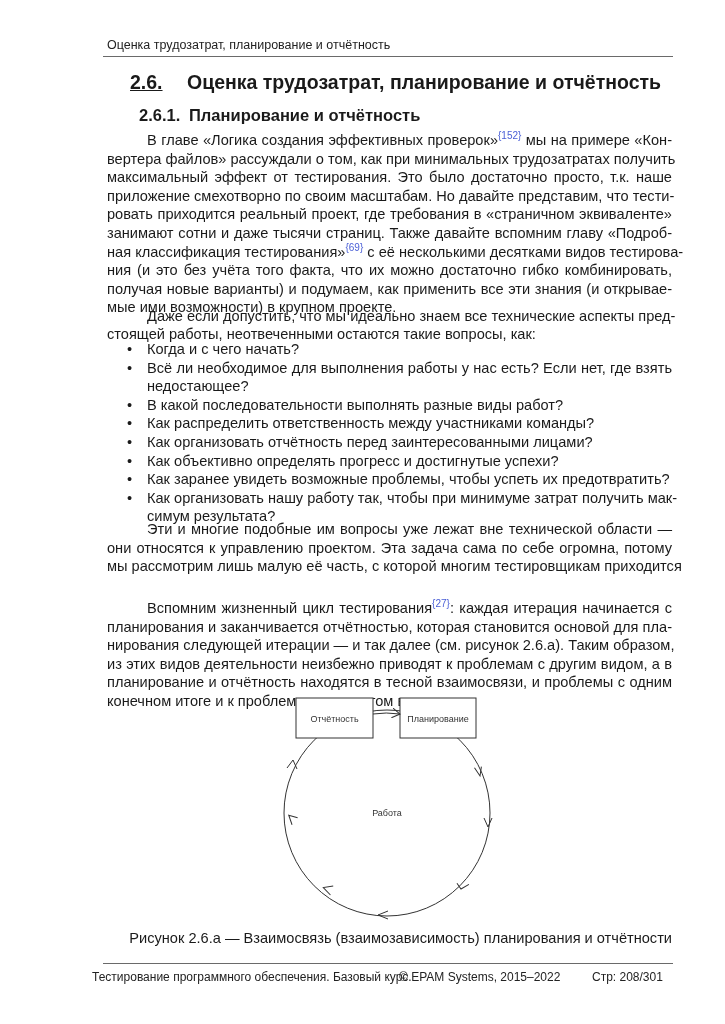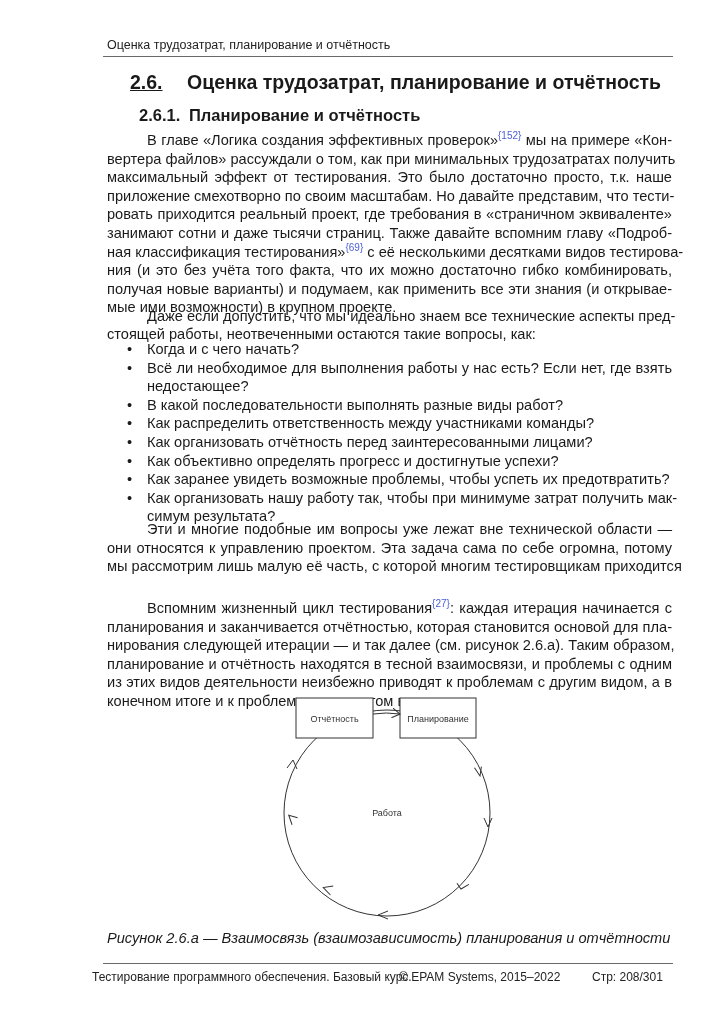--- a/index.html
+++ b/index.html
@@ -14,21 +14,21 @@
   .body-text { position:absolute; left:107px; width:565px; font-size:14.6px; line-height:18.6px; }
   .line { display:block; white-space:nowrap; height:18.6px; }
   .just { text-align:justify; text-align-last:justify; }
   .indent { padding-left:40px; }
   sup.ref { font-size:10px; color:#4a5fd6; vertical-align:6px; line-height:0; }
   ul.qlist { position:absolute; left:107px; top:337px; width:565px; margin:0; padding:0; list-style:none;
              font-size:14.6px; line-height:18.6px; }
   ul.qlist li { position:relative; padding-left:40px; }
   ul.qlist li .bullet { position:absolute; left:20px; top:0; }
   .figure { position:absolute; left:270px; top:690px; width:240px; height:235px; }
-  .caption { position:absolute; left:107px; width:565px; top:930px; text-align:left; font-size:14.6px;font-style:italic; }
+  .caption { position:absolute; left:107px; width:565px; top:930px; text-align:right; font-size:14.6px; }
   .hr-bot { position:absolute; left:103px; top:963px; width:570px; height:1px; background:#6a6a6a; }
   .footer { position:absolute; top:970px; font-size:12px; color:#222; white-space:nowrap; }
 </style>
 </head>
 <body>
 
 <div class="running-header">Оценка трудозатрат, планирование и отчётность</div>
 <div class="hr-top"></div>
 
 <div class="h2">
@@ -80,22 +80,22 @@
 <div class="body-text" style="top:520px;">
   <span class="line just indent">Эти и многие подобные им вопросы уже лежат вне технической области —</span>
   <span class="line just">они относятся к управлению проектом. Эта задача сама по себе огромна, потому</span>
   <span class="line just">мы рассмотрим лишь малую её часть, с которой многим тестировщикам приходится</span>
 </div>
 
 <div class="body-text" style="top:599px;">
   <span class="line just indent"><span>Вспомним жизненный цикл тестирования</span><sup class="ref">{27}</sup><span>: каждая итерация начинается с</span></span>
   <span class="line just">планирования и заканчивается отчётностью, которая становится основой для пла-</span>
   <span class="line just">нирования следующей итерации — и так далее (см. рисунок 2.6.a). Таким образом,</span>
+  <span class="line just">из этих видов деятельности неизбежно приводят к проблемам с другим видом, а в</span>
   <span class="line just">планирование и отчётность находятся в тесной взаимосвязи, и проблемы с одним</span>
-  <span class="line just">из этих видов деятельности неизбежно приводят к проблемам с другим видом, а в</span>
   <span class="line">конечном итоге и к проблемам с проектом в целом.</span>
 </div>
 
 <div class="figure">
   <svg width="240" height="235" viewBox="0 0 240 235">
     <defs>
       <marker id="openarrow" markerWidth="10" markerHeight="10" refX="8" refY="5" orient="auto" markerUnits="userSpaceOnUse">
         <path d="M0,0 L8,5 L0,10" fill="none" stroke="#333" stroke-width="1"></path>
       </marker>
     </defs>

